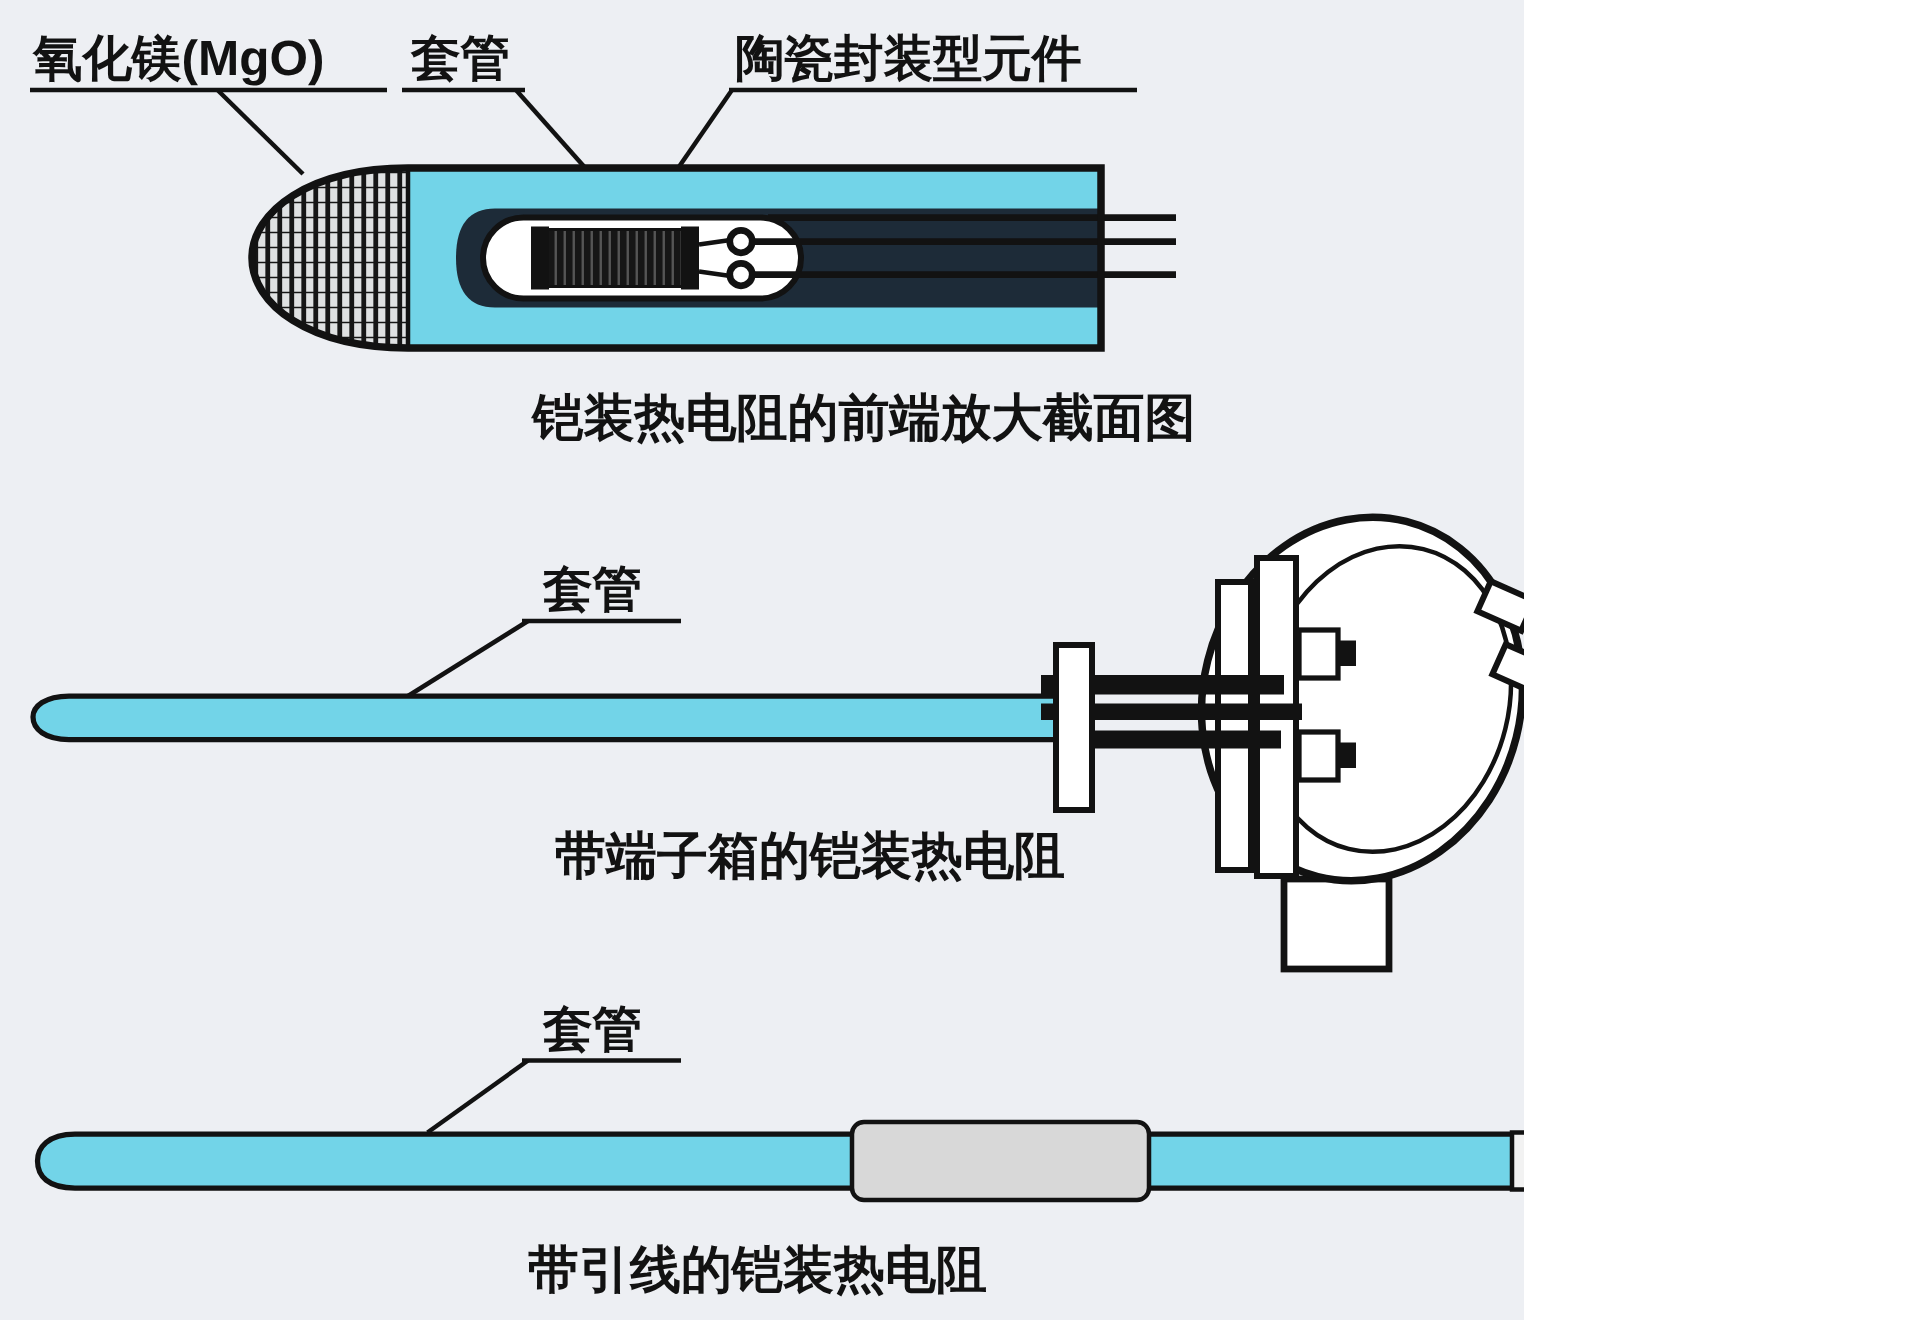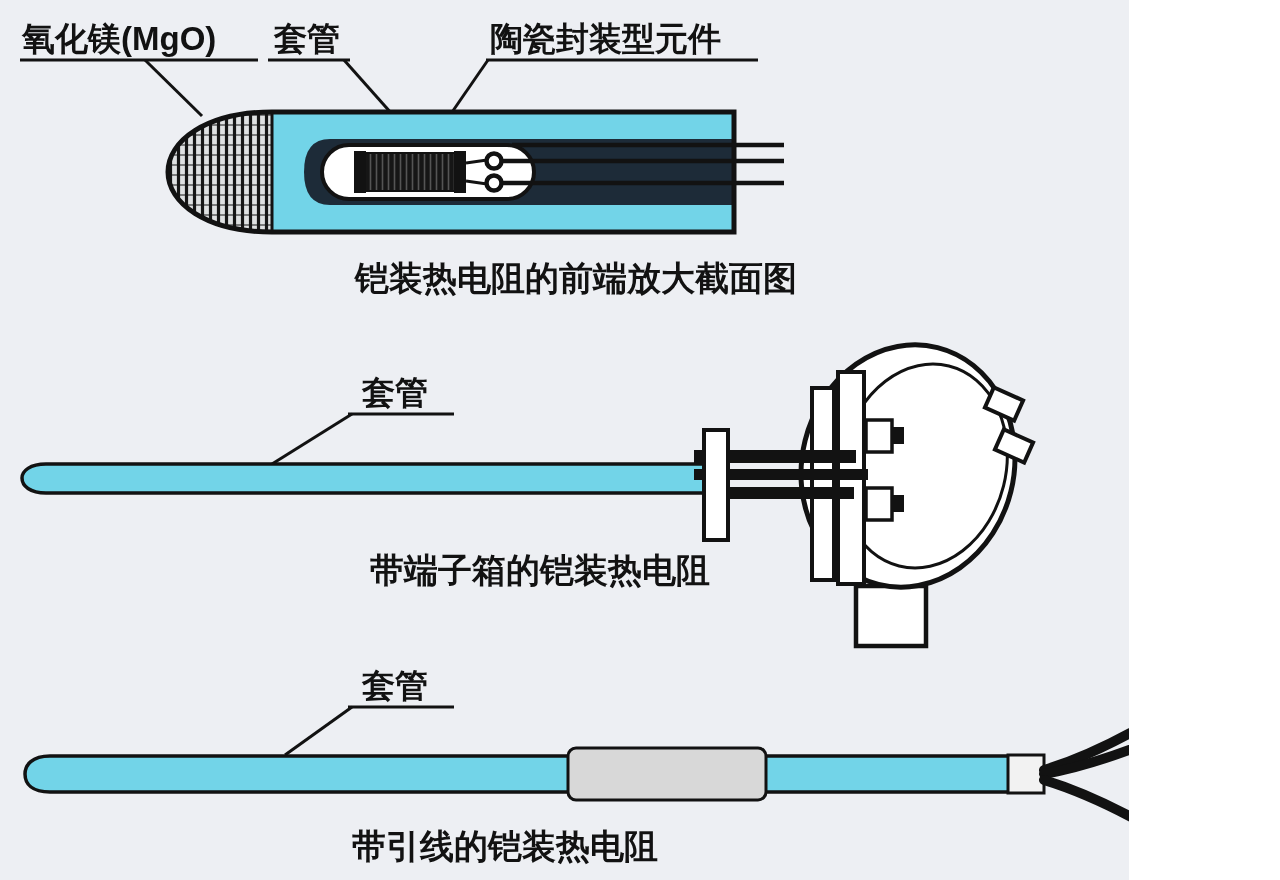--- a/index.html
+++ b/index.html
@@ -1,16 +1,16 @@
 <!DOCTYPE html>
 <html><head>
 <meta charset="utf-8">
 <style>
   html,body{margin:0;padding:0;}
-  .stage{width:1129px;height:880px;overflow:hidden;position:relative;}
+  .stage{width:1016px;height:880px;overflow:hidden;position:relative;}
   svg{display:block;}
   text{font-family:"Liberation Sans","DejaVu Sans",sans-serif;font-weight:700;fill:#121212;}
   .lbl{font-size:33px;}
   .cap{font-size:34px;}
   .leader{stroke:#121212;stroke-width:3;fill:none;}
   .outline{stroke:#121212;fill:none;}
 </style>
 </head>
 <body>
 

